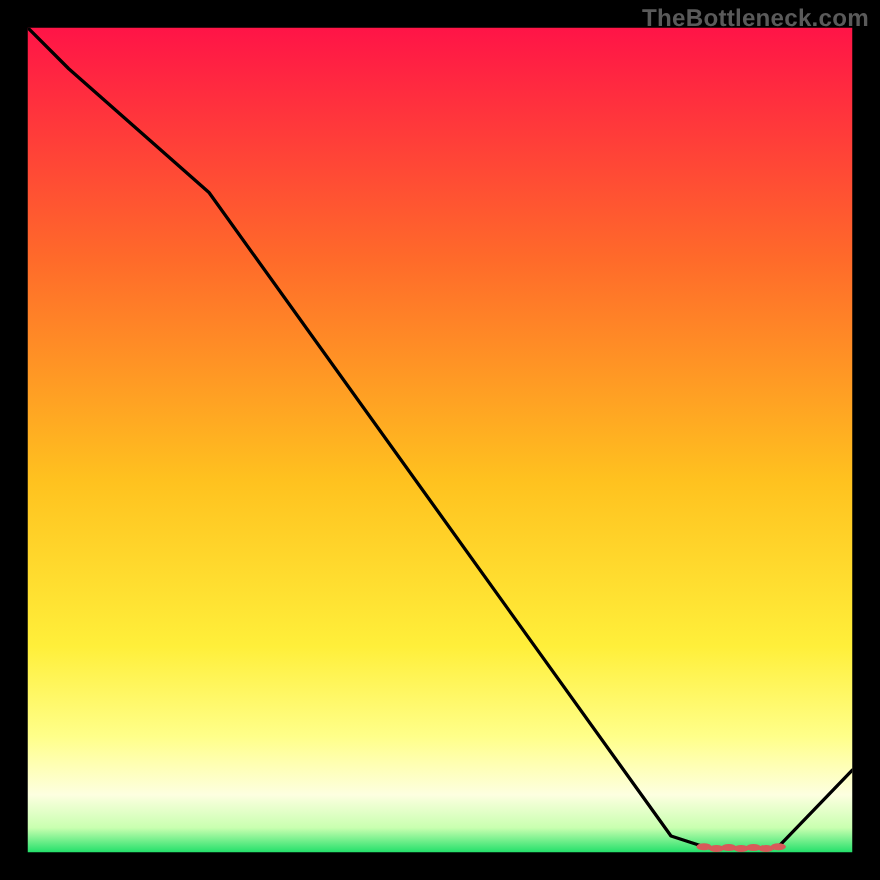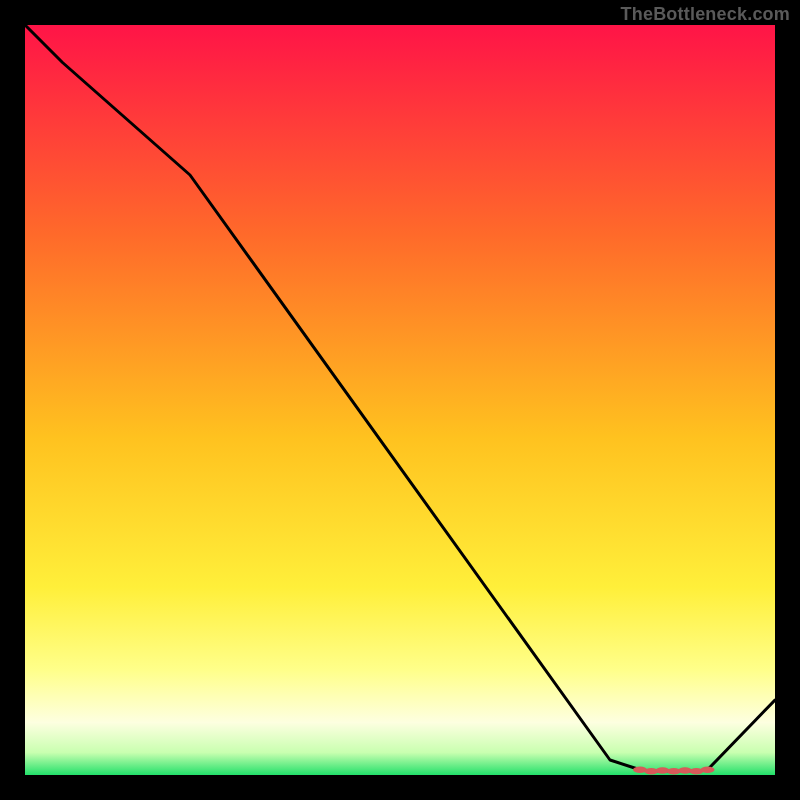--- a/index.html
+++ b/index.html
@@ -15,21 +15,21 @@
     position: relative;
     width: 800px;
     height: 800px;
     background: #000;
   }
   .watermark {
     position: absolute;
     top: 4px;
     right: 10px;
     color: #5a5a5a;
-    font-size: 18px;
+    font-size: 22px;
     font-weight: 600;
     letter-spacing: 0.2px;
     user-select: none;
   }
   .plot {
     position: absolute;
     left: 25px;
     top: 25px;
     width: 750px;
     height: 750px;

